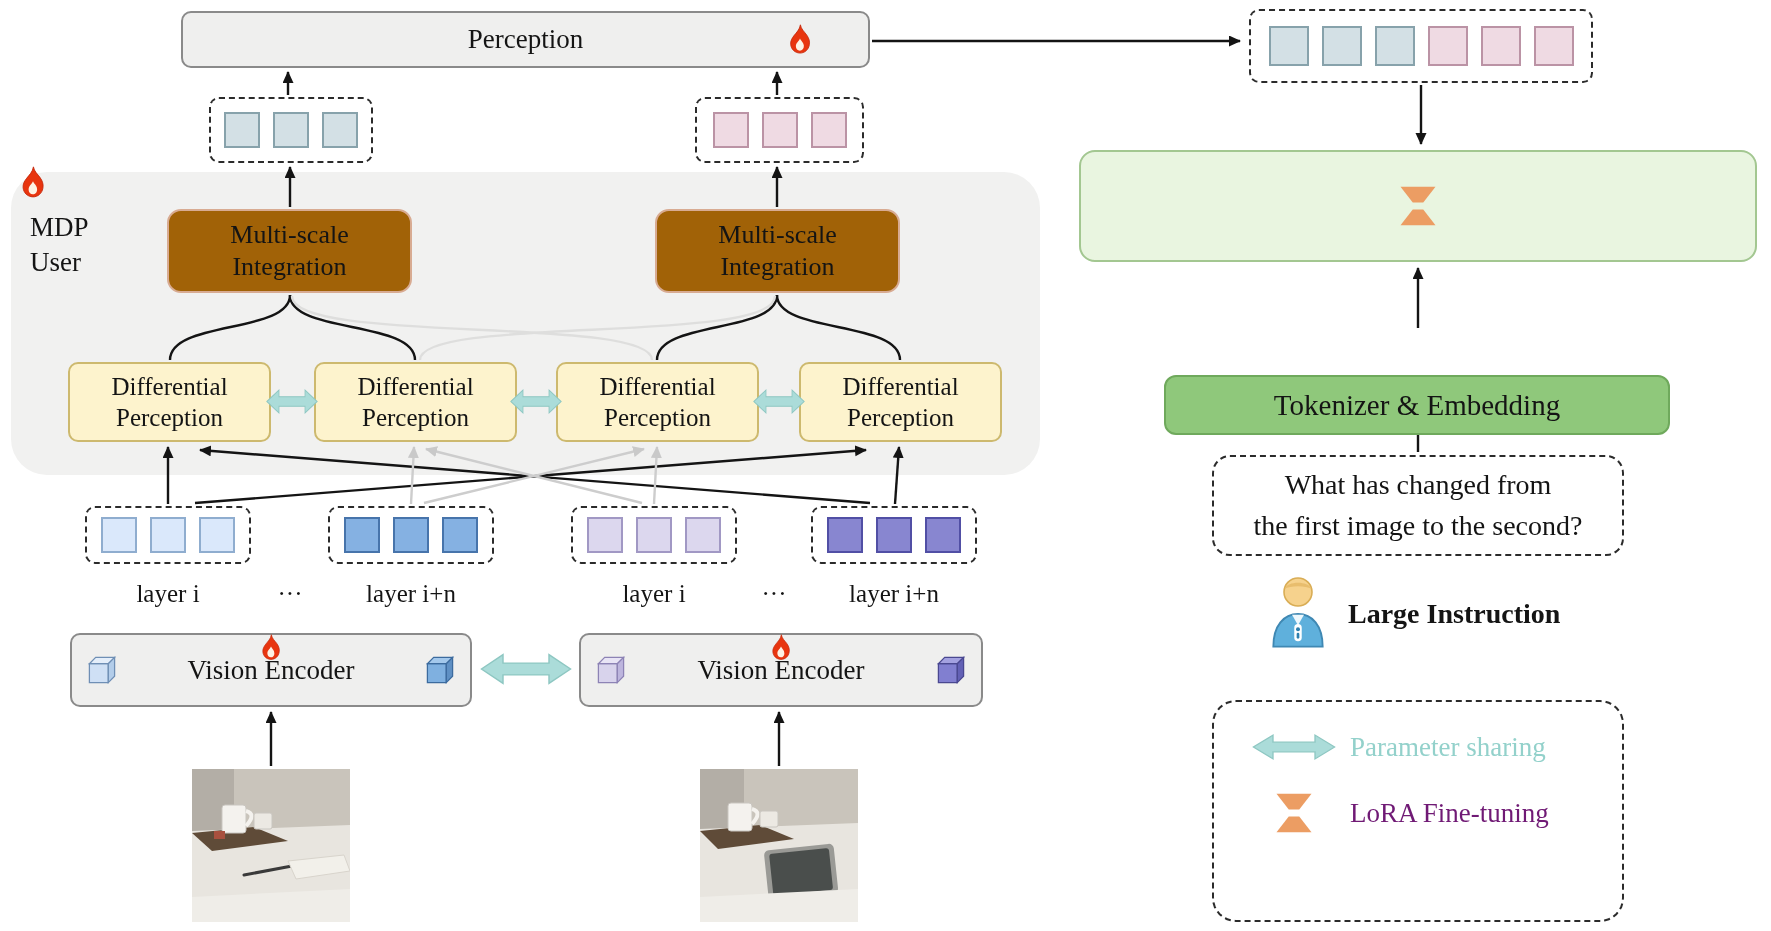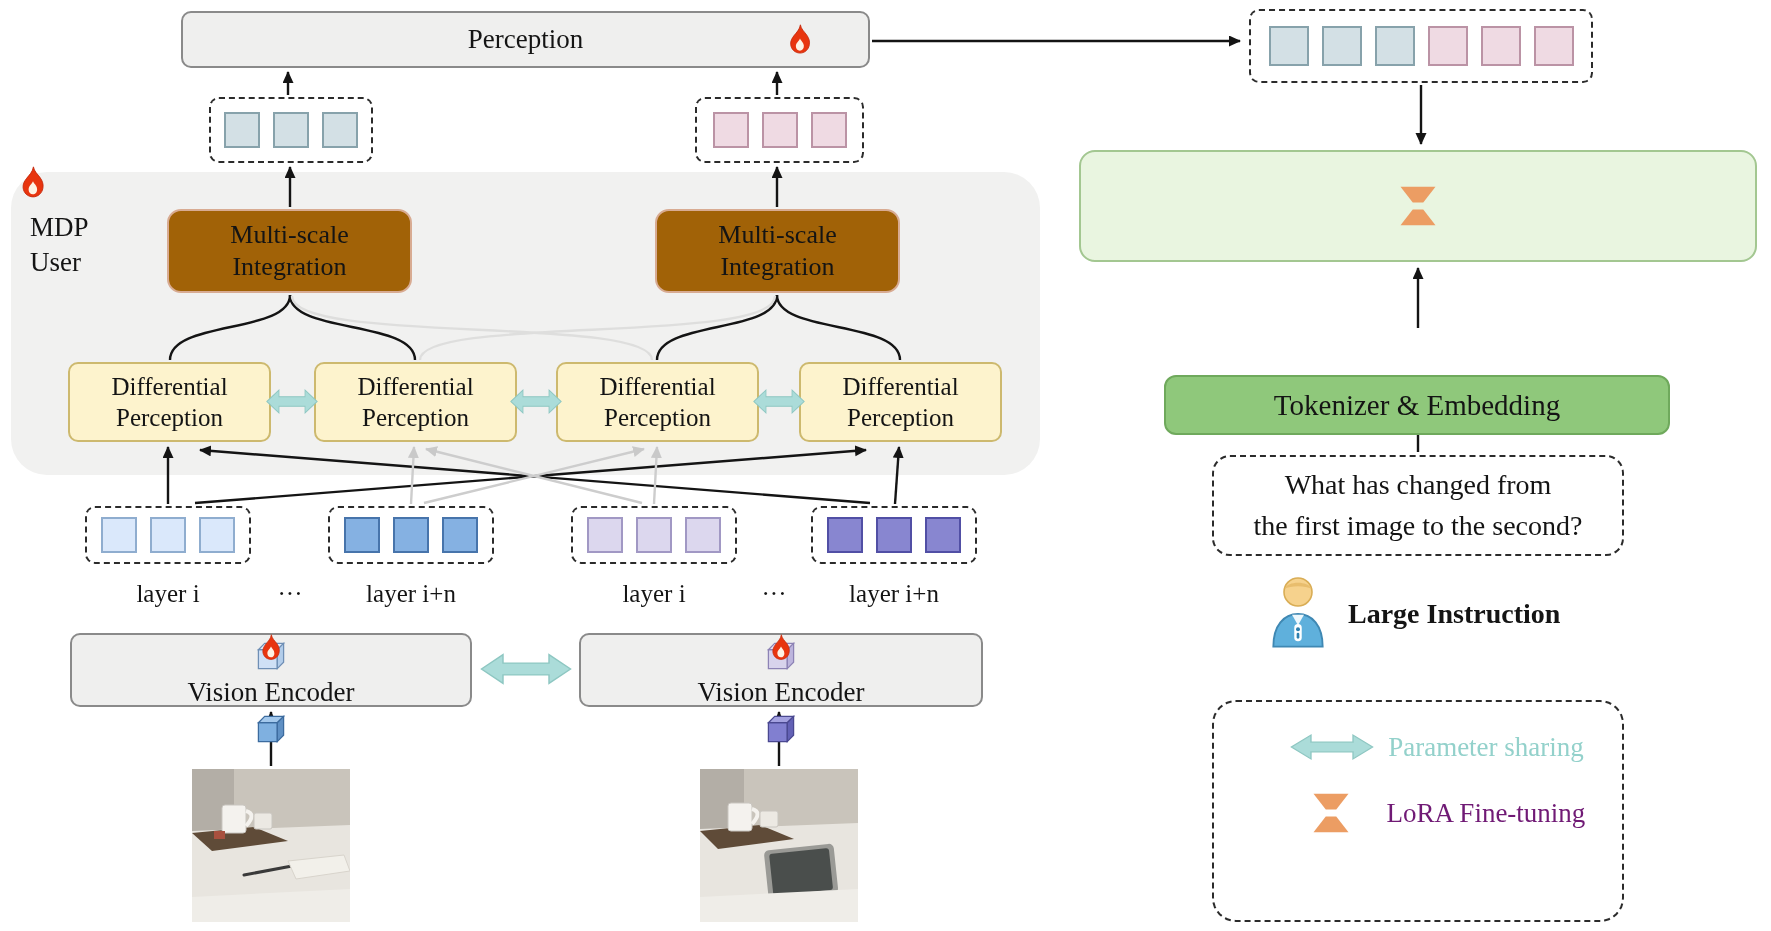--- a/index.html
+++ b/index.html
@@ -25,34 +25,34 @@
     display: flex; align-items: center; justify-content: center; text-align: center;
     font-size: 26px; line-height: 1.25; white-space: pre-line; z-index: 3; }
   .dp-box { background: #fdf3cd; border: 2px solid #cdb96e; border-radius: 10px;
     display: flex; align-items: center; justify-content: center; text-align: center;
     font-size: 25px; line-height: 1.25; white-space: pre-line; z-index: 3; }
 
   .layer-label { transform: translateX(-50%); font-size: 25px; white-space: nowrap; z-index: 3; }
   .mdp-label { font-size: 27px; line-height: 1.3; white-space: pre-line; z-index: 3; }
 
   .ve-box { display: flex; align-items: center; justify-content: space-between;
-    padding: 0 9px; font-size: 27px; flex-direction: column; }
+    padding: 0 9px; font-size: 27px; }
   .ve-label { flex: 1; text-align: center; }
 
   .llm-box { background: #e9f5e0; border: 2px solid #a3c791; border-radius: 16px;
     display: flex; align-items: center; justify-content: center; gap: 18px;
     font-size: 30px; z-index: 3; }
   .tokenizer-box { background: #8fc87b; border: 2px solid #6fa95c; border-radius: 12px;
     display: flex; align-items: center; justify-content: center; font-size: 29px; z-index: 3; }
   .question-box { border: 2.5px dashed #2b2b2b; border-radius: 18px;
     display: flex; align-items: center; justify-content: center; text-align: center;
     font-size: 28px; line-height: 1.45; white-space: pre-line; z-index: 3; }
 
   .legend-box { border: 2.5px dashed #2b2b2b; border-radius: 24px; padding-top: 12px; z-index: 3; }
-  .legend-row { display: flex; align-items: center; height: 66px; padding-left: 24px; justify-content: center; }
+  .legend-row { display: flex; align-items: center; height: 66px; padding-left: 24px; }
   .legend-icon { width: 112px; display: flex; justify-content: center; align-items: center; }
   .legend-label { font-size: 27px; }
   .teal-text { color: #93d1cb; }
   .red-text { color: #e8250f; }
   .orange-text { color: #701a75; }
 
   .user-label { font-size: 28px; font-weight: bold; z-index: 3; }
   .teal-arrow { z-index: 3; }
   .flame { z-index: 5; display: inline-block; }
   .cube { display: inline-flex; }

